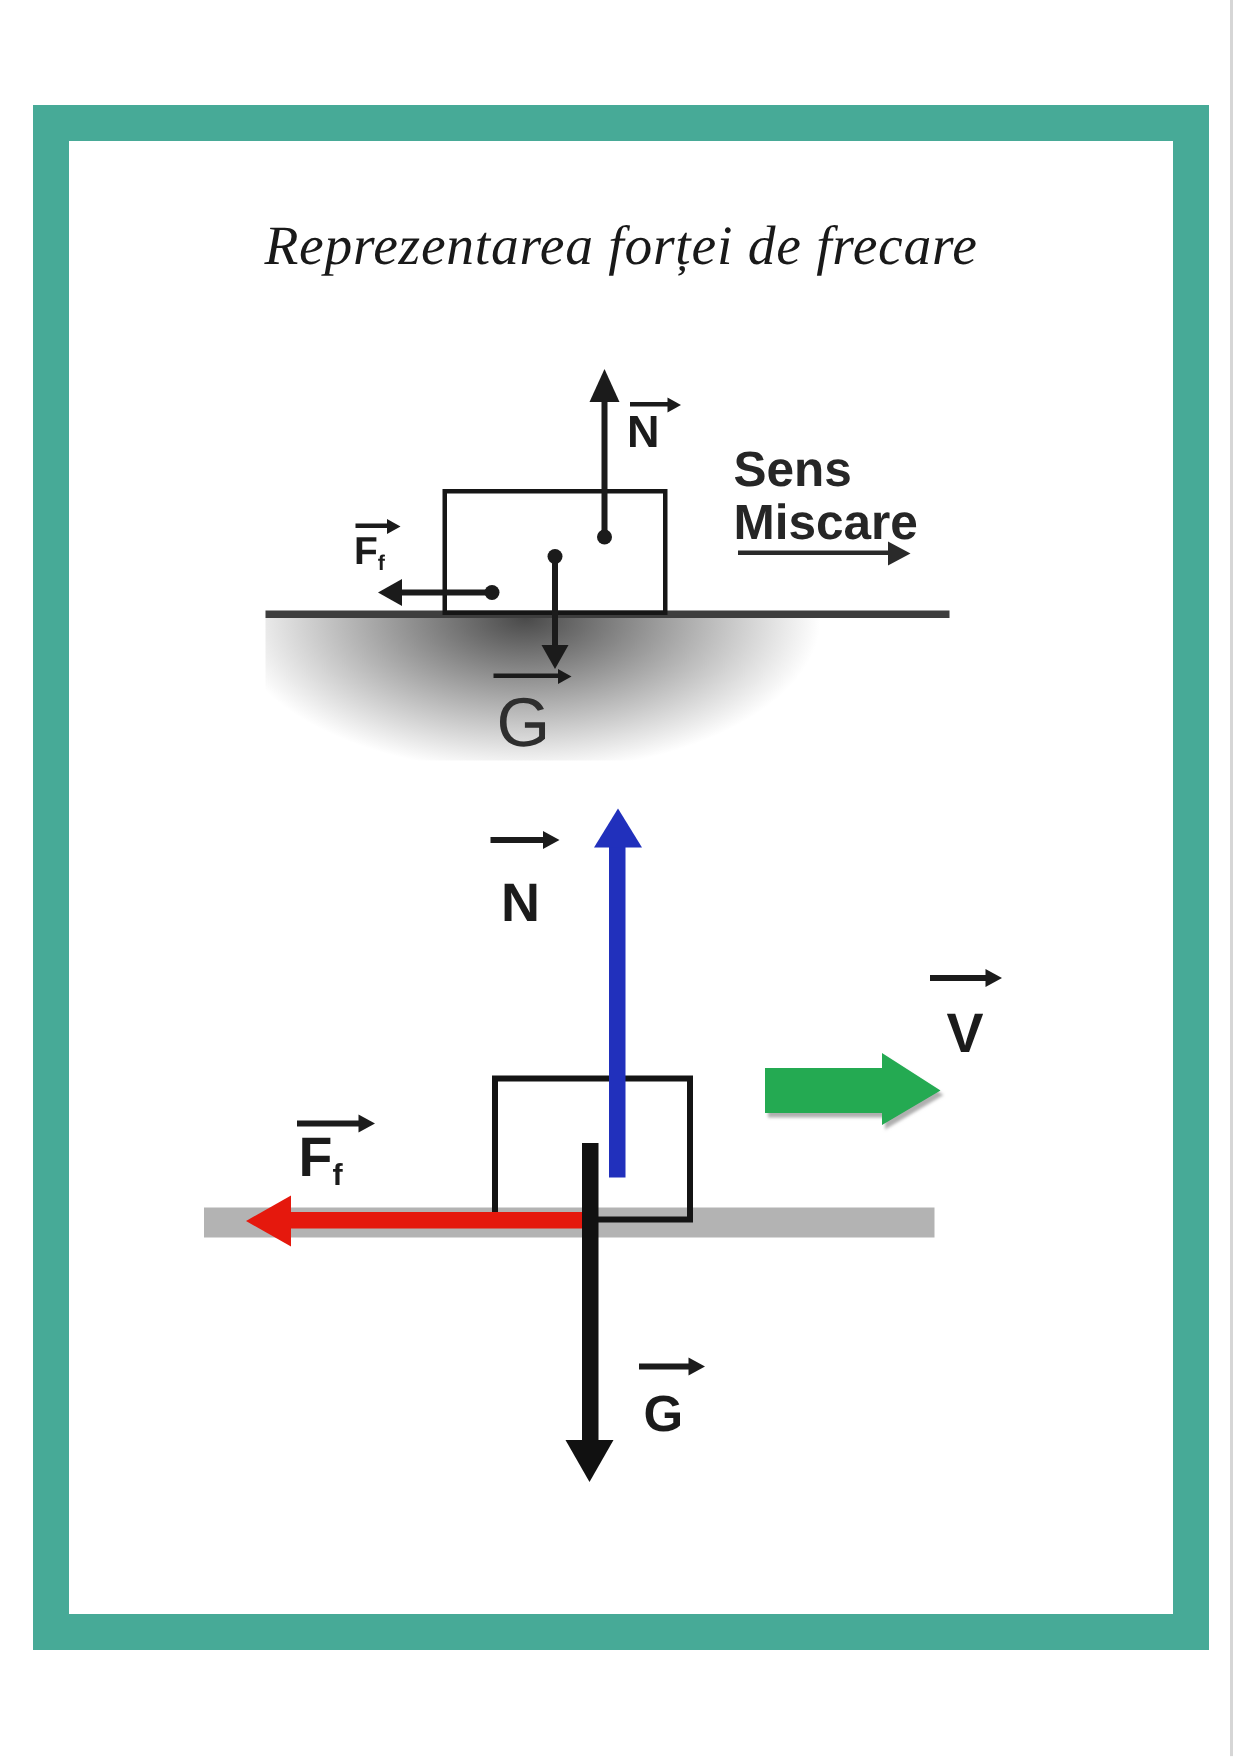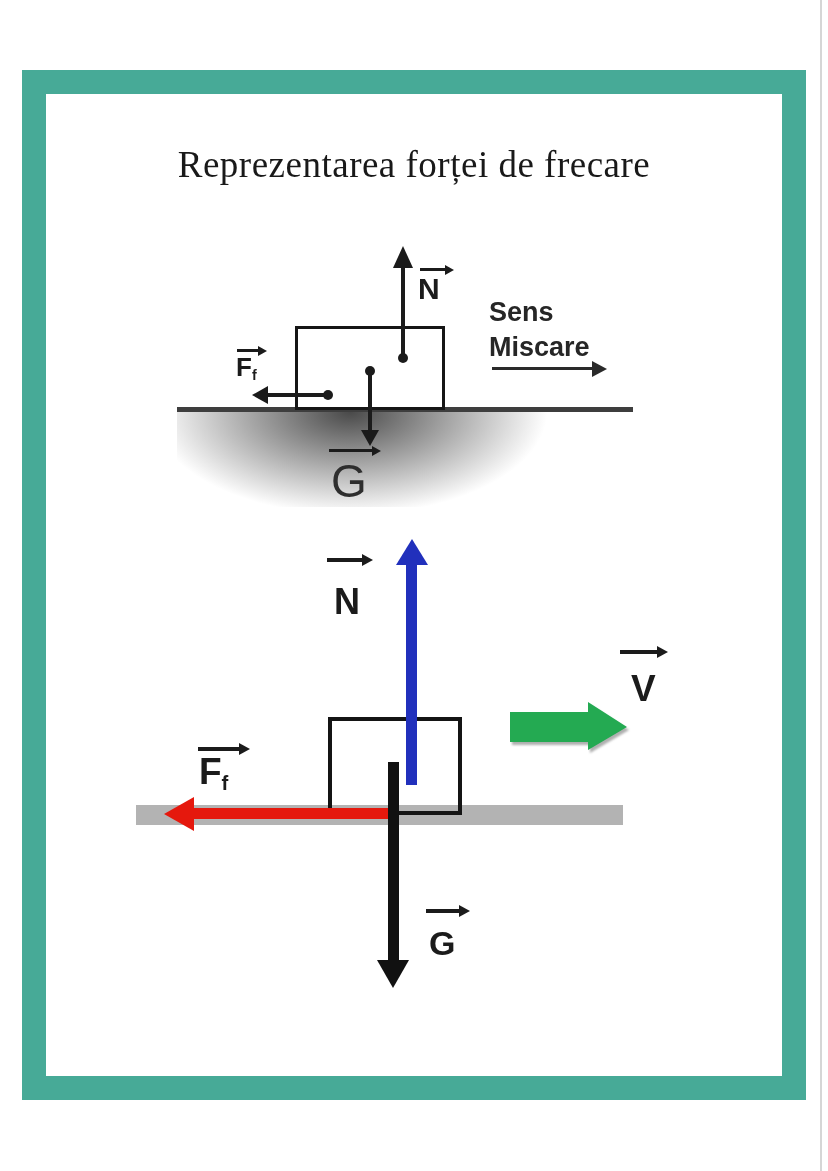--- a/index.html
+++ b/index.html
@@ -3,21 +3,21 @@
 <meta charset="utf-8">
 <style>
   html,body{margin:0;padding:0;background:#fff;}
   .page{position:relative;width:828px;height:1171px;background:#ffffff;overflow:hidden;
         font-family:"Liberation Sans",sans-serif;}
   .edge-line{position:absolute;left:820px;top:0;width:2px;height:1171px;background:var(--page-edge,#d6d6d6);}
   .frame{position:absolute;left:22px;top:70px;width:784px;height:1030px;box-sizing:border-box;
          border:24px solid var(--frame,#47aa97);background:#ffffff;}
   .title{position:absolute;left:60px;right:60px;top:141px;text-align:center;
          font-family:"Liberation Serif",serif;font-size:37px;font-weight:400;
-         color:#191919;letter-spacing:.5px;line-height:1.3;}
+         color:#191919;letter-spacing:.5px;line-height:1.3;font-style:italic;}
   .shaft{position:absolute;background:var(--ink,#1b1b1b);}
   .tri{position:absolute;width:0;height:0;}
   .dot{position:absolute;width:10px;height:10px;border-radius:50%;background:var(--ink,#1b1b1b);}
   .lbl{position:absolute;color:var(--ink,#1b1b1b);line-height:1;white-space:nowrap;}
   .sub{font-size:.55em;vertical-align:-.28em;letter-spacing:0;}
   
   .vec{position:absolute;height:3px;background:var(--ink,#1b1b1b);}
   .vec::after{content:"";position:absolute;right:-8px;top:50%;transform:translateY(-50%);
               width:0;height:0;border-left:9px solid var(--ink,#1b1b1b);
               border-top:5px solid transparent;border-bottom:5px solid transparent;}
@@ -69,21 +69,21 @@
     <div>
       <div class="shaft" style="left:368px;top:370px;width:4px;height:60px;"></div>
       <div class="tri" style="left:361px;top:430px;border-left:9px solid transparent;border-right:9px solid transparent;border-top:16px solid var(--ink,#1b1b1b);"></div>
       <div class="dot" style="left:365px;top:366px;"></div>
     </div>
     <div class="vec" style="left:329px;top:449px;width:44px;"></div>
     <div class="lbl" style="left:331px;top:458px;font-size:46px;font-weight:500;color:#2e2e2e;">
       <span>G</span>
     </div>
 
-    <div class="lbl" style="left:489px;top:295px;font-size:27px;font-weight:600;line-height:35px;color:#262626;">
+    <div class="lbl" style="left:489px;top:295px;font-size:33px;font-weight:600;line-height:35px;color:#262626;">
       <div>Sens</div>
       <div>Miscare</div>
     </div>
     <div>
       <div class="shaft" style="left:492px;top:367px;width:100px;height:3px;background:#2a2a2a;"></div>
       <div class="tri" style="left:592px;top:361px;border-top:8px solid transparent;border-bottom:8px solid transparent;border-left:15px solid #2a2a2a;"></div>
     </div>
   </div>
 
   <div>

